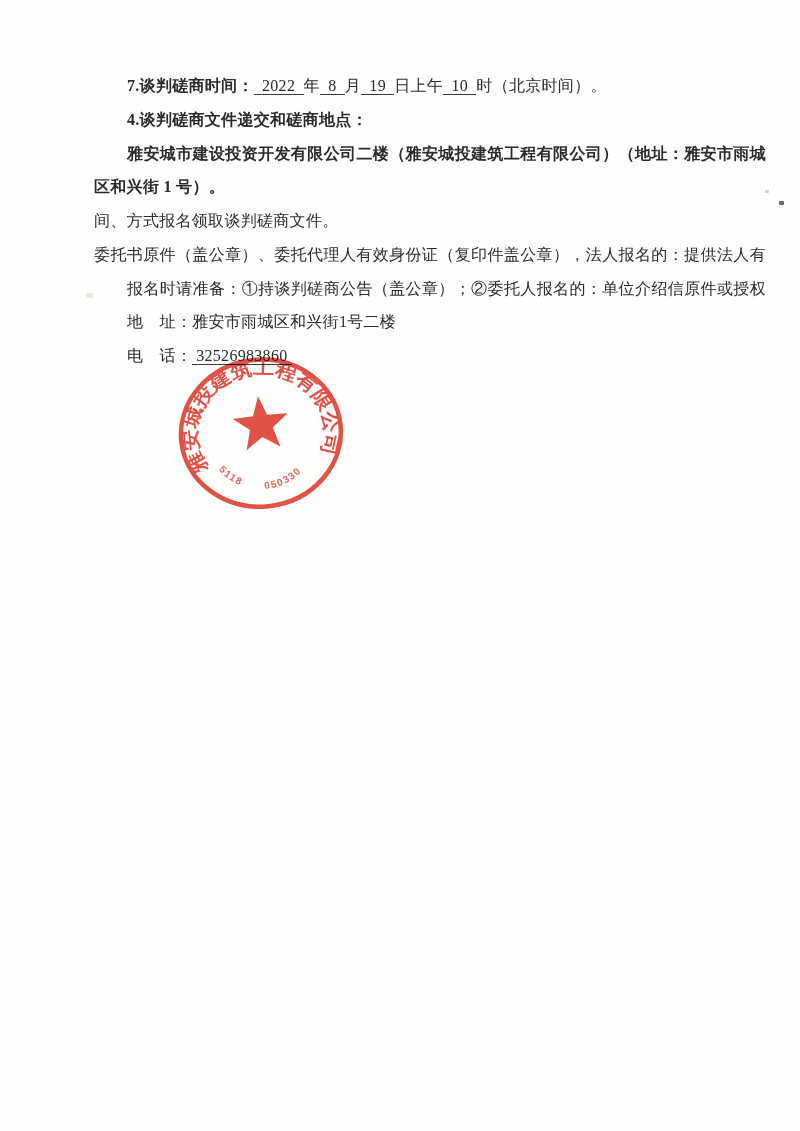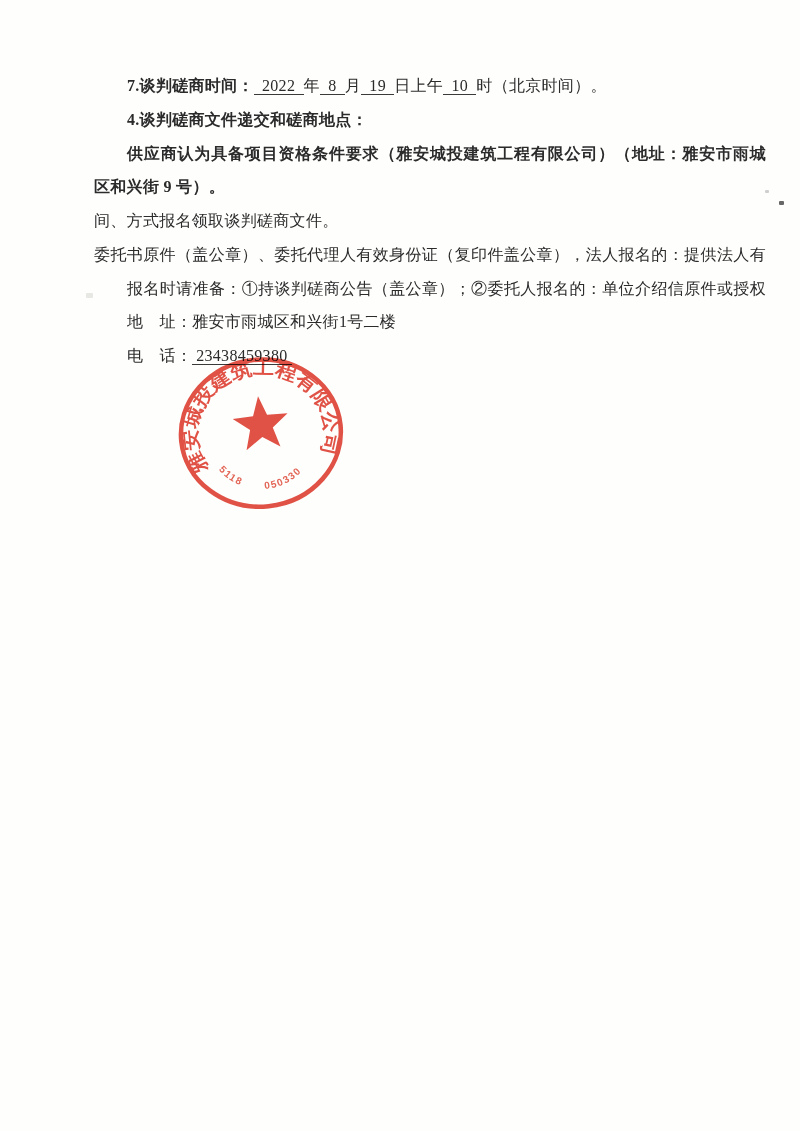--- a/index.html
+++ b/index.html
@@ -43,27 +43,27 @@
   .speck3{left:86px;top:293px;width:7px;height:5px;background:#e7e7e4;}
 </style>
 </head>
 <body>
 
 <div class="page">
 
   <div class="doc">
       <div class="line indent"><span class="seg b">7.谈判磋商时间：</span><span class="seg u"> 2022 </span><span class="seg">年</span><span class="seg u"> 8 </span><span class="seg">月</span><span class="seg u"> 19 </span><span class="seg">日上午</span><span class="seg u"> 10 </span><span class="seg">时（北京时间）。</span></div>
       <div class="line indent"><span class="seg b">4.谈判磋商文件递交和磋商地点：</span></div>
-      <div class="line indent fill"><span class="seg b">供应商认为具备项目资格条件要求（雅安城投建筑工程有限公司）（地址：雅安市雨城</span></div>
-      <div class="line"><span class="seg b">区和兴街 9 号）。</span></div>
+      <div class="line indent fill"><span class="seg b">雅安城市建设投资开发有限公司二楼（雅安城投建筑工程有限公司）（地址：雅安市雨城</span></div>
+      <div class="line"><span class="seg b">区和兴街 1 号）。</span></div>
       <div class="line"><span class="seg">间、方式报名领取谈判磋商文件。</span></div>
       <div class="line fill"><span class="seg">委托书原件（盖公章）、委托代理人有效身份证（复印件盖公章），法人报名的：提供法人有</span></div>
       <div class="line indent fill"><span class="seg">报名时请准备：①持谈判磋商公告（盖公章）；②委托人报名的：单位介绍信原件或授权</span></div>
       <div class="line indent"><span class="seg">地　址：雅安市雨城区和兴街1号二楼</span></div>
-      <div class="line indent"><span class="seg">电　话：</span><span class="seg u">23438459380</span></div>
+      <div class="line indent"><span class="seg">电　话：</span><span class="seg u">32526983860</span></div>
     </div>
 
   <svg class="seal" viewBox="0 0 172 168" xmlns="http://www.w3.org/2000/svg">
     <defs>
       <path id="sealTopArc" d="M 30.7 114.3 A 64 59 0 1 1 139.3 114.3" fill="none"></path>
       <path id="sealBottomArc" d="M 39.1 115.1 A 56 56 0 0 0 130.9 115.1" fill="none"></path>
     </defs>
     <ellipse cx="85" cy="83" rx="80" ry="73.5" fill="none" stroke="#de3a2c" stroke-width="4.6"></ellipse>
     <polygon fill="#de3a2c" points="86,46 93.05,65.29 113.58,66.04 97.41,78.71 103.05,98.46 86,87 68.95,98.46 74.59,78.71 58.42,66.04 78.95,65.29"></polygon>
     <text fill="#de3a2c" font-size="18.5" font-weight="700" font-family="'Liberation Serif','DejaVu Serif',serif">

